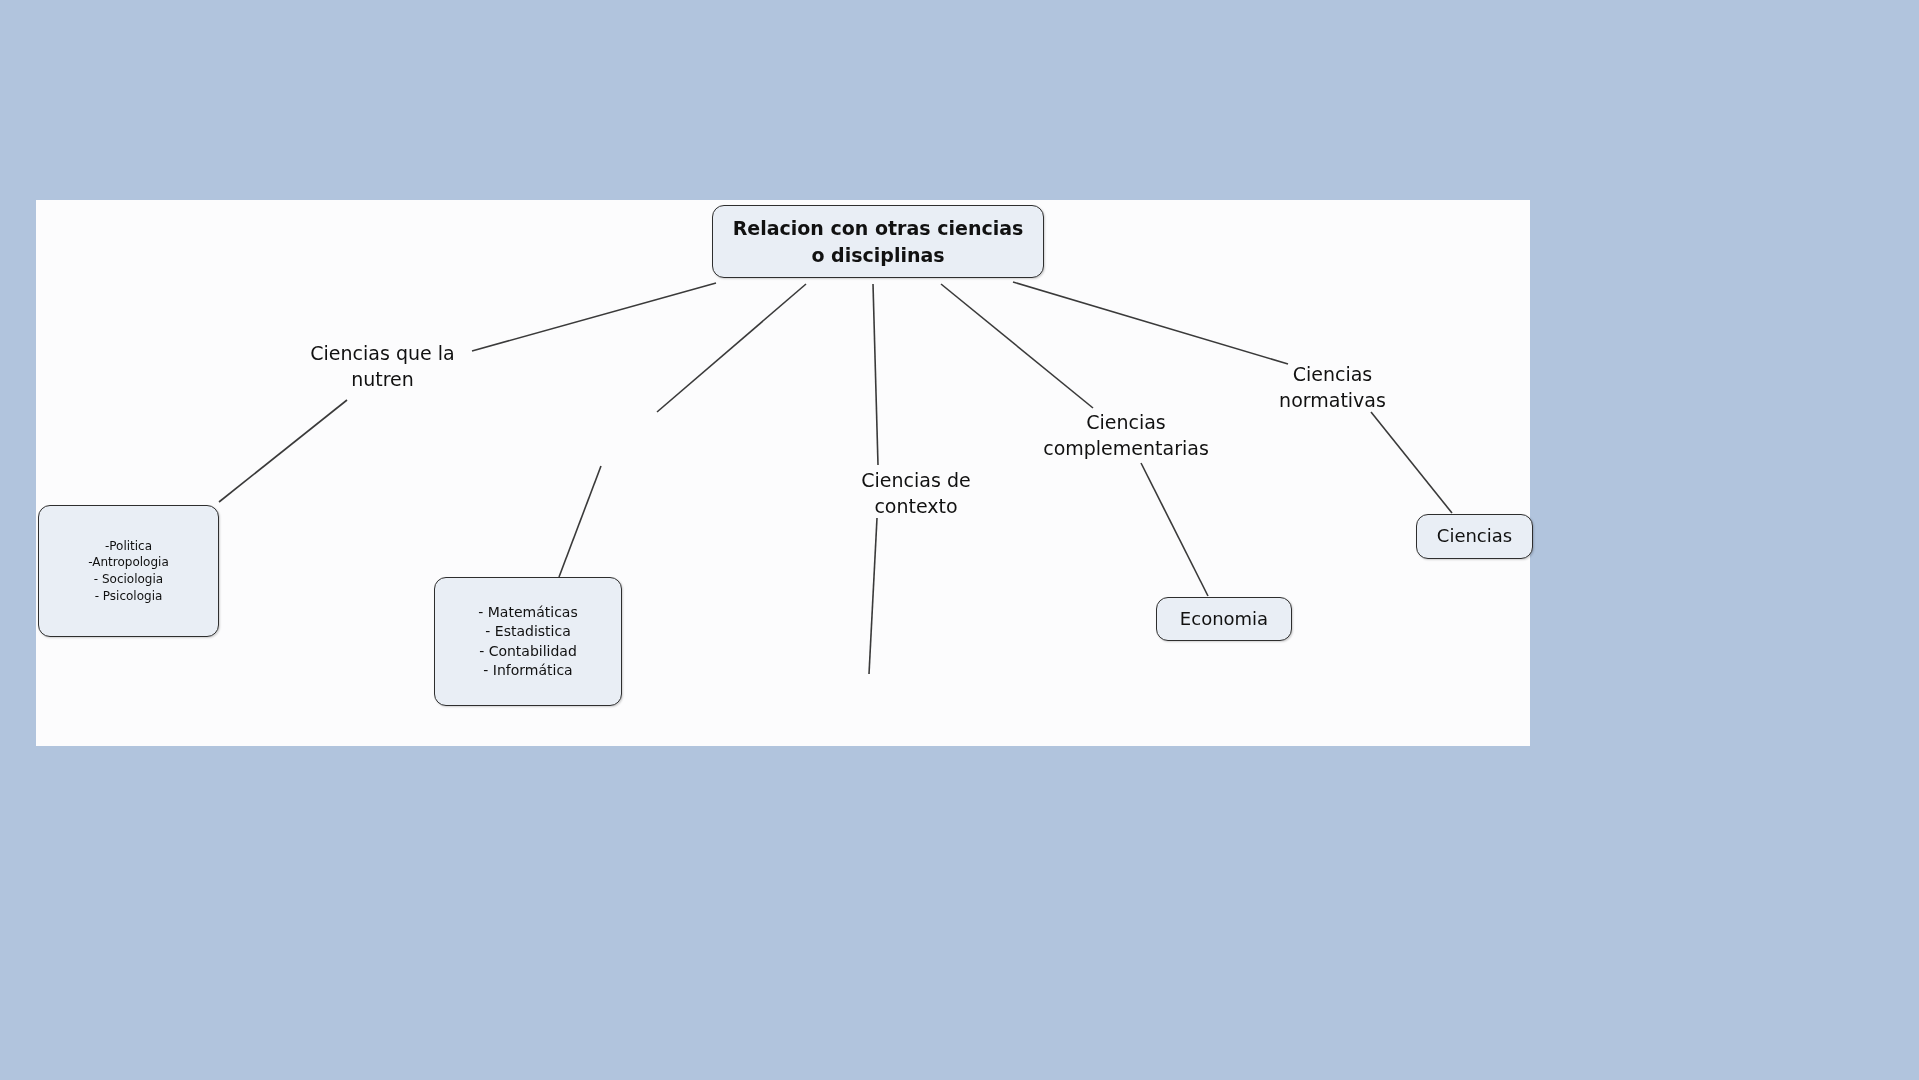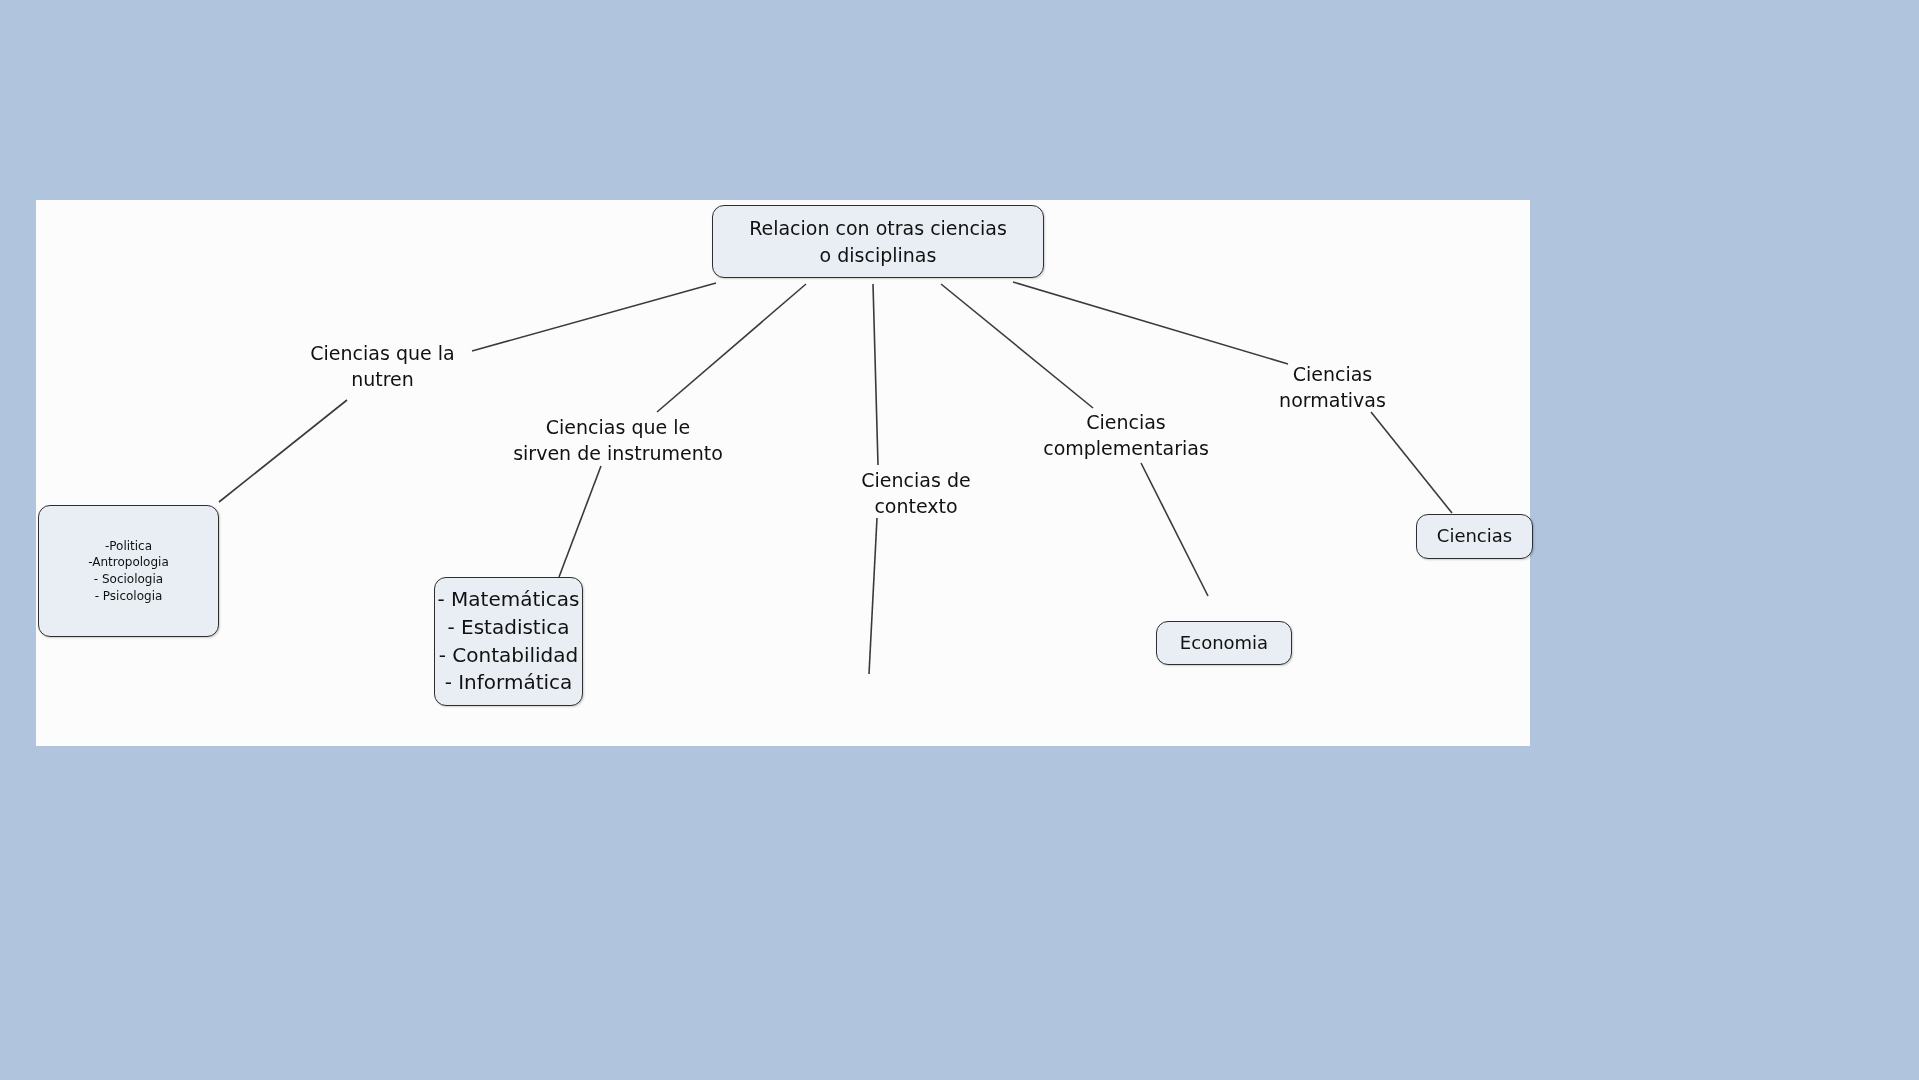--- a/index.html
+++ b/index.html
@@ -41,37 +41,38 @@
     justify-content: center;
     text-align: center;
     white-space: pre-line;
     line-height: 1.38;
     box-shadow: 1px 1px 2px rgba(0,0,0,0.18);
   }
   .node-root {
     left: 712px; top: 205px;
     width: 332px; height: 73px;
     font-size: 19px;
+    font-weight: bold;
   }
   .branch-label {
     position: absolute;
     text-align: center;
     white-space: pre-line;
     font-size: 19px;
     line-height: 1.38;
   }
   .label-1 { left: 280px; top: 340px; width: 205px; }
   .label-2 { left: 490px; top: 414px; width: 256px; }
   .label-3 { left: 840px; top: 467px; width: 152px; }
   .label-4 { left: 1020px; top: 409px; width: 212px; }
   .label-5 { left: 1255px; top: 361px; width: 155px; }
   .leaf-1 { left: 38px;   top: 505px; width: 181px; height: 132px; font-size: 12px; }
-  .leaf-2 { left: 434px;  top: 577px; width: 149px; height: 129px; font-size: 20px; }
+  .leaf-2 { left: 434px;  top: 577px; width: 188px; height: 129px; font-size: 14px; }
   .leaf-3 { left: 790px;  top: 674px; width: 156px; height: 69px;  font-size: 18px; }
-  .leaf-4 { left: 1156px; top: 597px; width: 136px; height: 44px;  font-size: 18px; margin-top: 24px; }
+  .leaf-4 { left: 1156px; top: 597px; width: 136px; height: 44px;  font-size: 18px; }
   .leaf-5 { left: 1416px; top: 514px; width: 117px; height: 45px;  font-size: 18px; }
 </style>
 </head>
 <body>
 
 <div class="stage">
 
   <div class="canvas"></div>
 
   <svg class="connectors" viewBox="0 0 1919 1080" xmlns="http://www.w3.org/2000/svg">
@@ -87,22 +88,20 @@
     <line x1="1371" y1="412" x2="1452" y2="513"></line>
   </svg>
 
   <div class="node node-root">
     <span>Relacion con otras ciencias
 o disciplinas</span>
   </div>
 
   <div class="branch-label label-1">Ciencias que la
 nutren</div>
-  <div class="branch-label label-2">Ciencias que le
-sirven de instrumento</div>
   <div class="branch-label label-3">Ciencias de
 contexto</div>
   <div class="branch-label label-4">Ciencias
 complementarias</div>
   <div class="branch-label label-5">Ciencias
 normativas</div>
 
   <div class="node leaf-1">
     <span>-Politica
 -Antropologia

